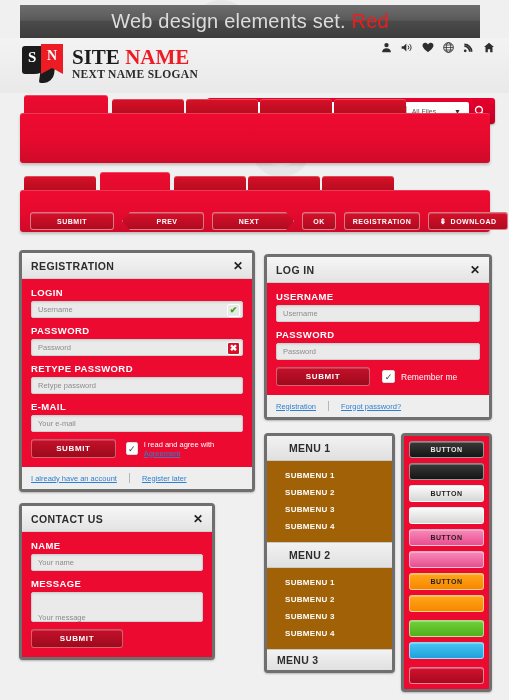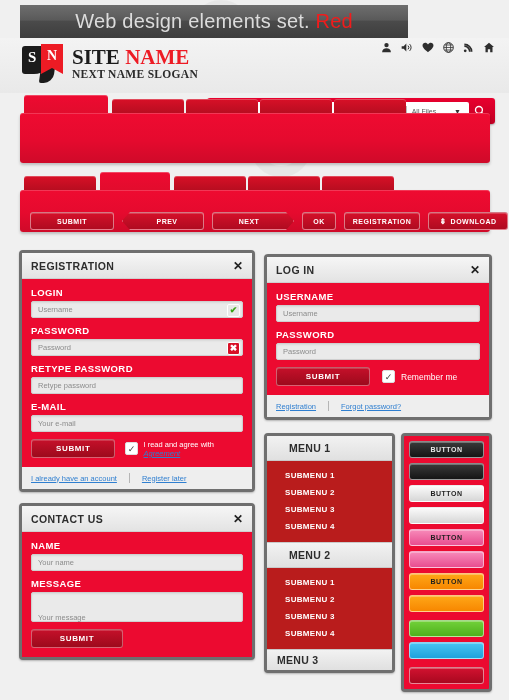--- a/index.html
+++ b/index.html
@@ -6,21 +6,21 @@
   html, body {
     width: 509px; height: 700px;
     font-family: "Liberation Sans", sans-serif;
     background: #efefef;
     overflow: hidden;
   }
   #root { position: relative; width: 509px; height: 700px; background: #f0f0f0; }
 
   
   .titlebar {
-    position: absolute; left: 20px; top: 5px; width: 388px; height: 33px;
+    position: absolute; left: 20px; top: 5px; width: 460px; height: 33px;
     background: linear-gradient(to bottom, #6e6e6e 0%, #5a5a5a 45%, #4a4a4a 50%, #3d3d3d 100%);
     display: flex; align-items: center; justify-content: center;
   }
   .titlebar .t { font-size: 20px; color: #dcdcdc; letter-spacing: .2px; }
   .titlebar .t .red { color: #f01c1c; }
 
   
   .header {
     position: absolute; left: 0; top: 38px; width: 509px; height: 55px;
     background: linear-gradient(to bottom,#f3f3f3,#e9e9e9);
@@ -139,27 +139,27 @@
     height: 19px; background: linear-gradient(to bottom,#c5102a,#9d0a1c);
     border: 1px solid rgba(255,255,255,.35); border-radius: 3px;
     color: #fff; font-size: 8px; font-weight: bold; letter-spacing: .6px;
     display: flex; align-items: center; justify-content: center;
     box-shadow: inset 0 1px 0 rgba(255,255,255,.18);
   }
   .cbrow { display: flex; align-items: center; }
   .cb { width: 13px; height: 13px; background: #fff; border: 1px solid #ddd; border-radius: 2px;
     display:flex; align-items:center; justify-content:center; font-size: 9px; color:#3a3a3a; margin-right: 6px; }
   .cbtxt { color: #fff; font-size: 7.5px; }
-  .cbtxt a { color: #2f7fd0; text-decoration: underline; font-style: italic; }
+  .cbtxt a { color: #2f7fd0; text-decoration: underline; }
 
   
   .menu-head { background: linear-gradient(to bottom,#f2f2f2,#e0e0e0); padding: 6px 22px;
     font-size: 10.5px; font-weight: bold; color: #2d2d2d; letter-spacing: .3px; border-top:1px solid #c9c9c9; border-bottom:1px solid #c9c9c9;}
   .menu-head.first { border-top: none; }
-  .menu-sub { background: #b91c1c; padding: 6px 0 7px 0; }
+  .menu-sub { background: #a16207; padding: 6px 0 7px 0; }
   .menu-sub div { color: #fff; font-size: 8px; font-weight: bold; letter-spacing: .3px; padding: 4px 10px 4px 18px; }
 
   
   .btnstack { position: absolute; background: #ec0a30; border: 3px solid #6f6f6f; border-radius: 4px;
     padding: 5px; display: flex; flex-direction: column; gap: 5px;
     box-shadow: 0 1px 2px rgba(0,0,0,.25); }
   .stackbtn { height: 17px; border-radius: 3px; display: flex; align-items: center; justify-content: center;
     font-size: 7px; font-weight: bold; letter-spacing: .5px; border: 1px solid rgba(255,255,255,.5);
     box-shadow: inset 0 1px 0 rgba(255,255,255,.3); }
 
@@ -336,21 +336,21 @@
         </div>
       </div>
     </div>
     <div class="panel-foot">
       <a href="#">I already have an account</a>
       <span class="bar"></span>
       <a href="#">Register later</a>
     </div>
   </div>
 
-  <div class="panel" style="left:19px;top:503px;width:236px;">
+  <div class="panel" style="left:19px;top:503px;width:196px;">
     <div class="panel-head">
       <span class="ttl">CONTACT US</span>
       <span class="x">✕</span>
     </div>
     <div class="panel-body">
       <div class="fl">NAME</div>
       <div class="inp">
         <span>Your name</span>
       </div>
       <div class="fl">MESSAGE</div>

